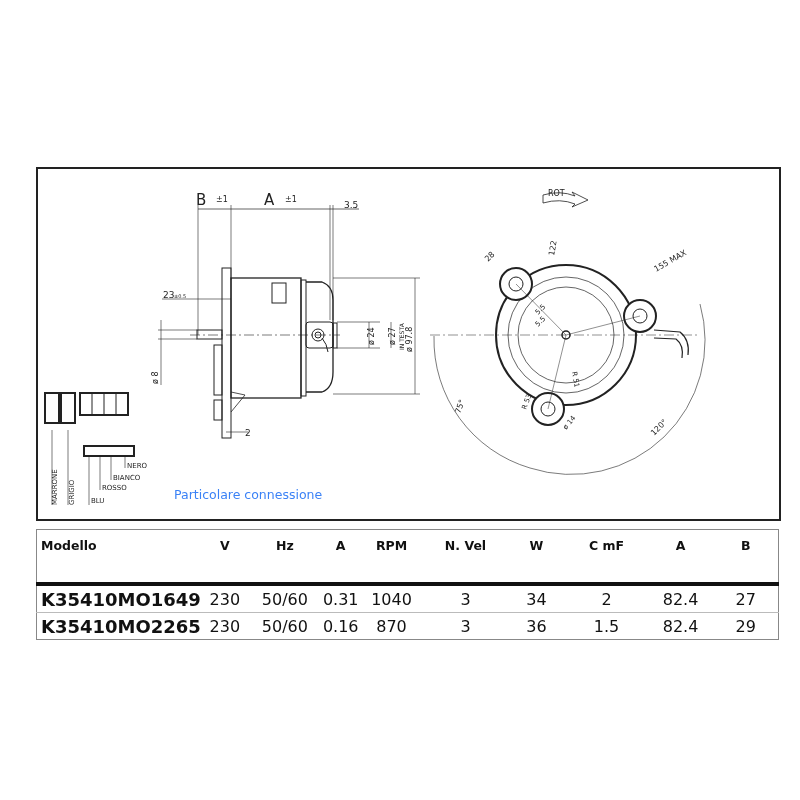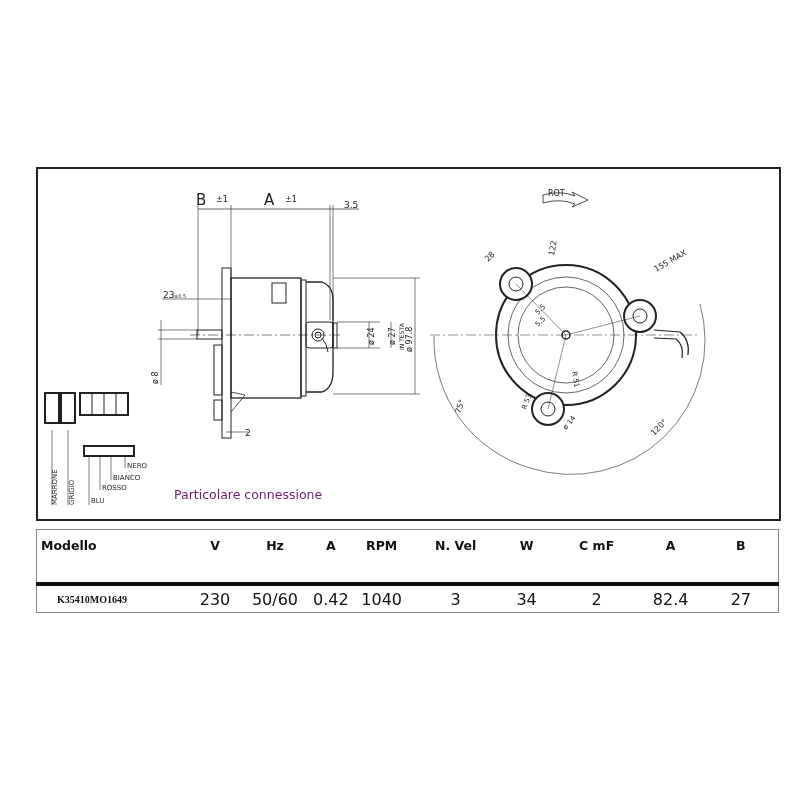--- a/index.html
+++ b/index.html
@@ -1,25 +1,25 @@
 <!DOCTYPE html>
 <html><head>
 <meta charset="utf-8">
 <style>
   html, body { margin:0; padding:0; background:#ffffff; }
   body { width:800px; height:800px; position:relative; overflow:hidden; font-family:"DejaVu Sans", sans-serif; color:#111; }
   .frame { position:absolute; left:36px; top:167px; width:741px; height:350px; border:2px solid #222; box-sizing:content-box; }
   .drawing { position:absolute; left:0; top:0; width:800px; height:800px; }
-  .caption { position:absolute; left:174px; top:487px; font-size:12.5px; font-family:"DejaVu Sans", sans-serif; color:#701a75; }
+  .caption { position:absolute; left:174px; top:487px; font-size:12.5px; font-family:"DejaVu Sans", sans-serif; color:#3b82f6; }
   .spec-table { position:absolute; left:36px; top:529px; width:743px; border-collapse:collapse; border:1px solid #888; font-family:"DejaVu Sans", sans-serif; font-size:12px; }
   .spec-table th { font-weight:bold; height:43px; vertical-align:top; padding-top:8px; text-align:center; font-size:12.5px; }
   .spec-table th.col-model { text-align:left; padding-left:4px; }
   .spec-table thead tr { border-bottom:4px solid #111;padding-left:26px; }
   .spec-table td { height:24px; text-align:center; font-size:16px; font-family:"DejaVu Sans", sans-serif; }
-  .spec-table td.col-model { text-align:left; padding-left:20px; font-weight:bold; font-size:10px;font-family:Liberation Serif, serif; }
+  .spec-table td.col-model { text-align:left; padding-left:4px; font-weight:bold; font-size:18px; }
   .spec-table tbody tr + tr { border-top:1px solid #bbb; }
   svg text { font-family:"DejaVu Sans", sans-serif; }
 </style>
 </head>
 <body>
 
 <div class="frame"></div>
 
 <svg class="drawing" viewBox="0 0 800 800" xmlns="http://www.w3.org/2000/svg">
   <g stroke="#222" fill="none" stroke-width="1">
@@ -156,22 +156,34 @@
       <th style="width:80px">C mF</th>
       <th style="width:64px">A</th>
       <th>B</th>
     </tr>
   </thead>
   <tbody>
     <tr>
       <td class="col-model">K35410MO1649</td>
       <td>230</td>
       <td>50/60</td>
-      <td>0.42</td>
+      <td>0.31</td>
       <td>1040</td>
       <td>3</td>
       <td>34</td>
       <td>2</td>
       <td>82.4</td>
       <td>27</td>
     </tr>
+    <tr>
+      <td class="col-model">K35410MO2265</td>
+      <td>230</td>
+      <td>50/60</td>
+      <td>0.16</td>
+      <td>870</td>
+      <td>3</td>
+      <td>36</td>
+      <td>1.5</td>
+      <td>82.4</td>
+      <td>29</td>
+    </tr>
   </tbody>
 </table>
 
 </body></html>

